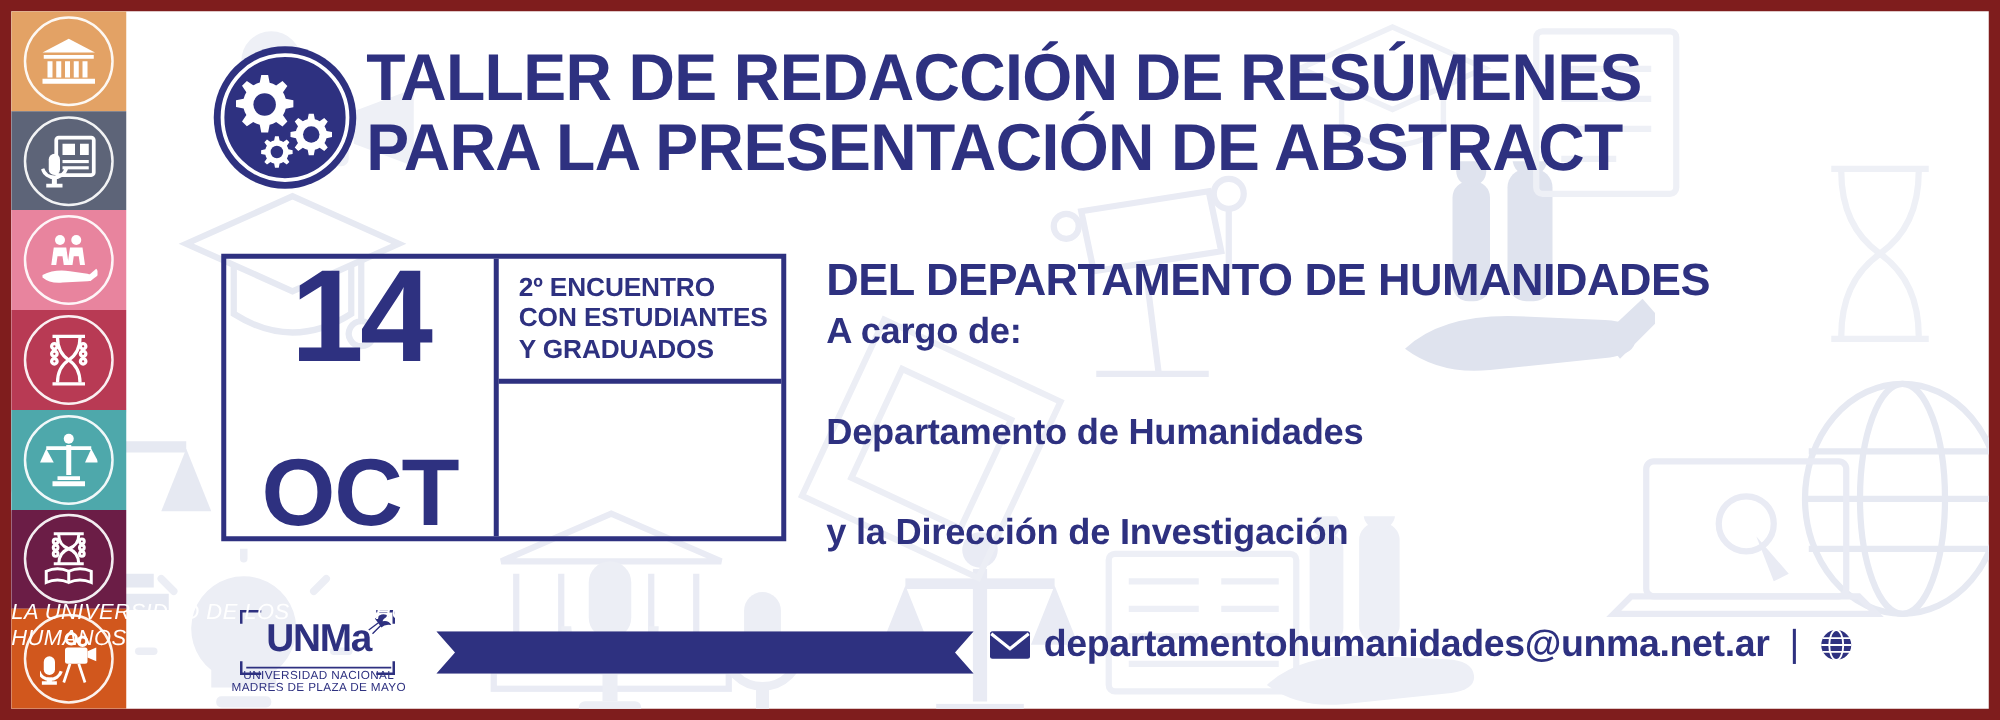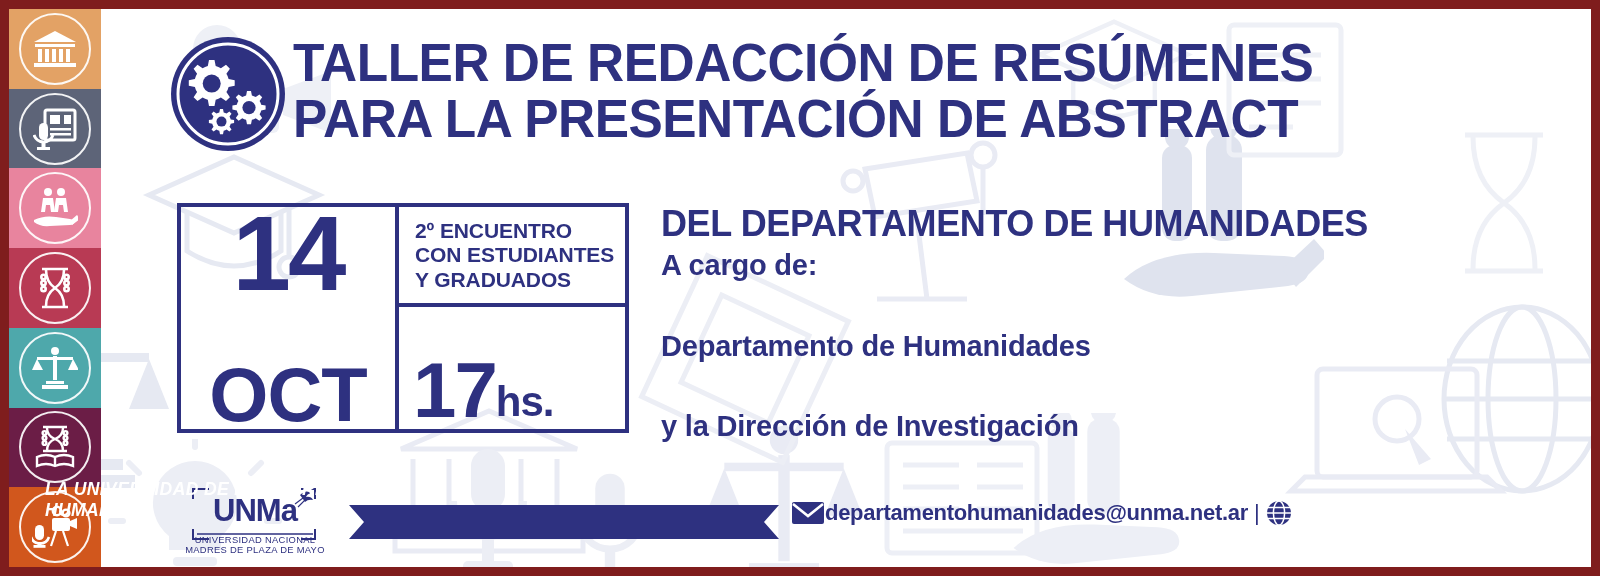--- a/index.html
+++ b/index.html
@@ -148,27 +148,27 @@
     position:absolute; left:176px; top:-2px;
     width:140px; height:74px;
   }
   #ribbon {
     position:absolute; left:340px; top:22px;
     width:430px; height:34px;
   }
   #ribbon-text {
     position:absolute; left:0; top:0; width:430px; height:34px;
     display:flex; align-items:center; justify-content:center;
-    color:#ffffff; font-size:17.5px; font-weight:bold;
-    font-style:italic; letter-spacing:.4px;padding-left:36px;
+    color:#ffffff; font-size:17.5px; font-weight:normal;
+    font-style:italic; letter-spacing:.4px;
   }
   #contact {
     position:absolute; left:782px; top:16px;
-    display:flex; align-items:center; 
-    color:#2e3180; font-size:22px; font-weight:bold;
+    display:flex; align-items:center; gap:10px;
+    color:#2e3180; font-size:30px; font-weight:bold;
     letter-spacing:-.3px; white-space:nowrap;
   }
   #contact .sep { color:#2e3180; font-weight:normal; padding:0 6px; }
   .ic { display:block; }
 </style>
 </head>
 <body>
 
 <div id="banner">
   <div id="canvas">
@@ -423,24 +423,20 @@
     <div id="date-box">
       <div id="date-left">
         <div id="day">14</div>
         <div id="month">OCT</div>
       </div>
       <div id="date-right">
         <div id="audience">
           <div>2º ENCUENTRO</div>
           <div>CON ESTUDIANTES</div>
           <div>Y GRADUADOS</div>
-        </div>
-        <div id="time-row">
-          <span id="time-num">17</span>
-          <span id="time-unit">hs.</span>
         </div>
       </div>
     </div>
 
     <div id="body-text">
       <div class="head-line">DEL DEPARTAMENTO DE HUMANIDADES</div>
       <div class="sub-line" id="a-cargo">A cargo de:</div>
       <div class="sub-line">Departamento de Humanidades</div>
       <div class="sub-line">y la Dirección de Investigación</div>
     </div>

